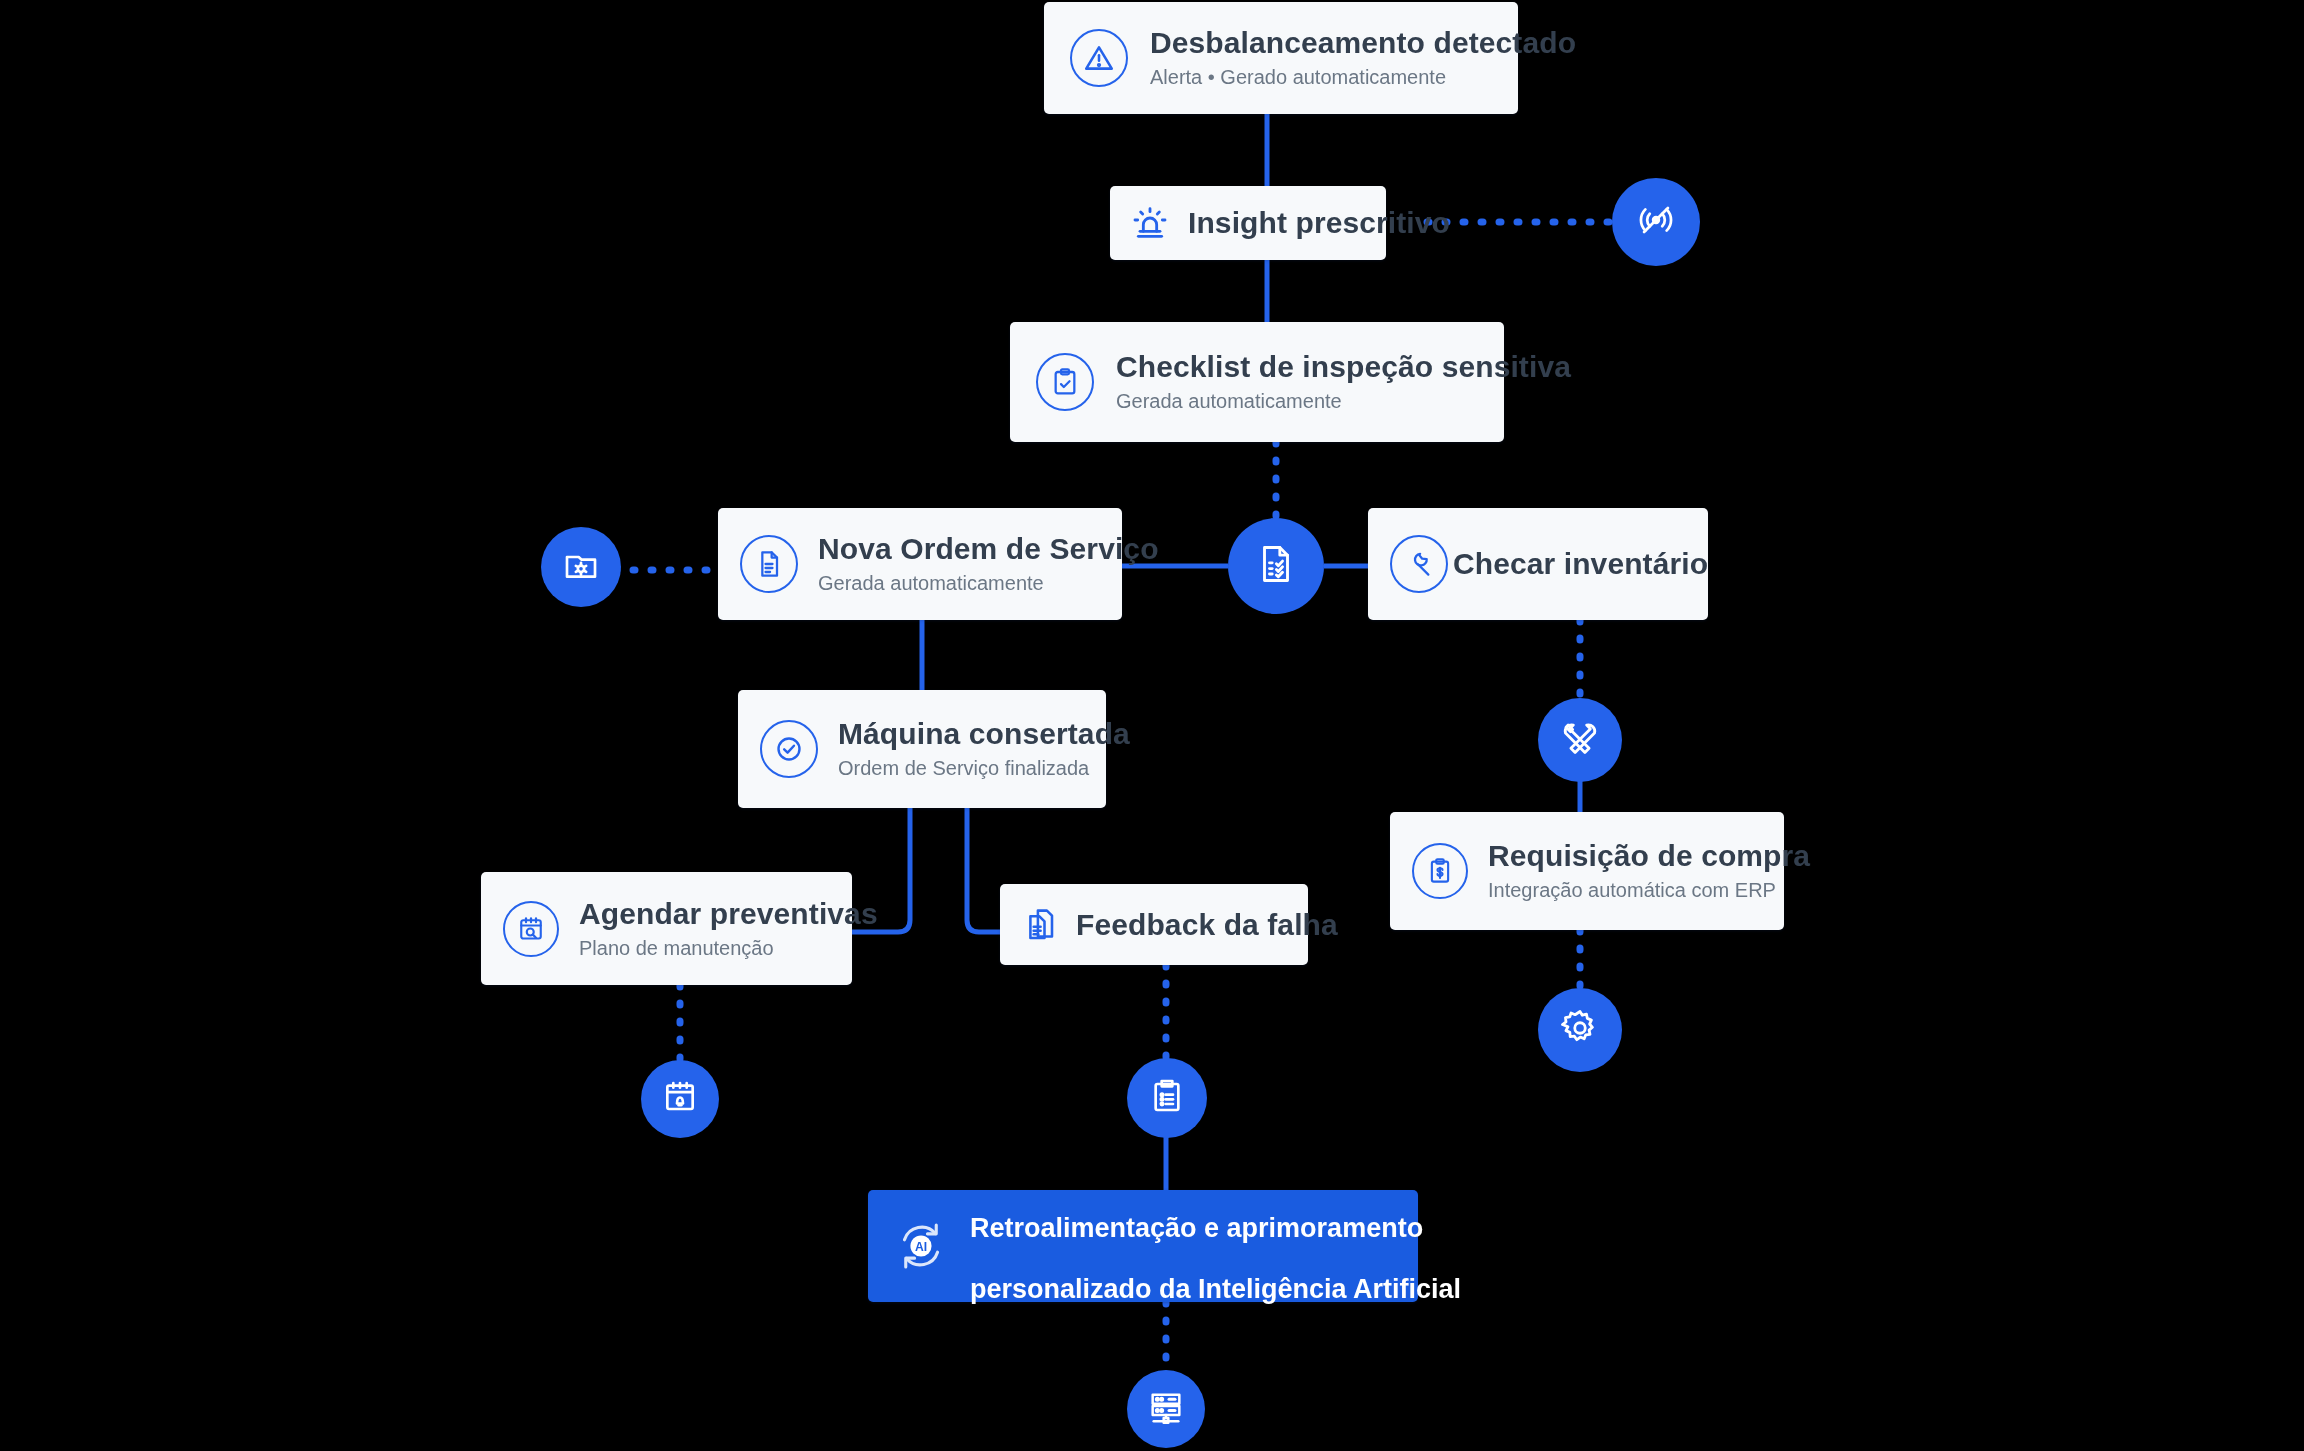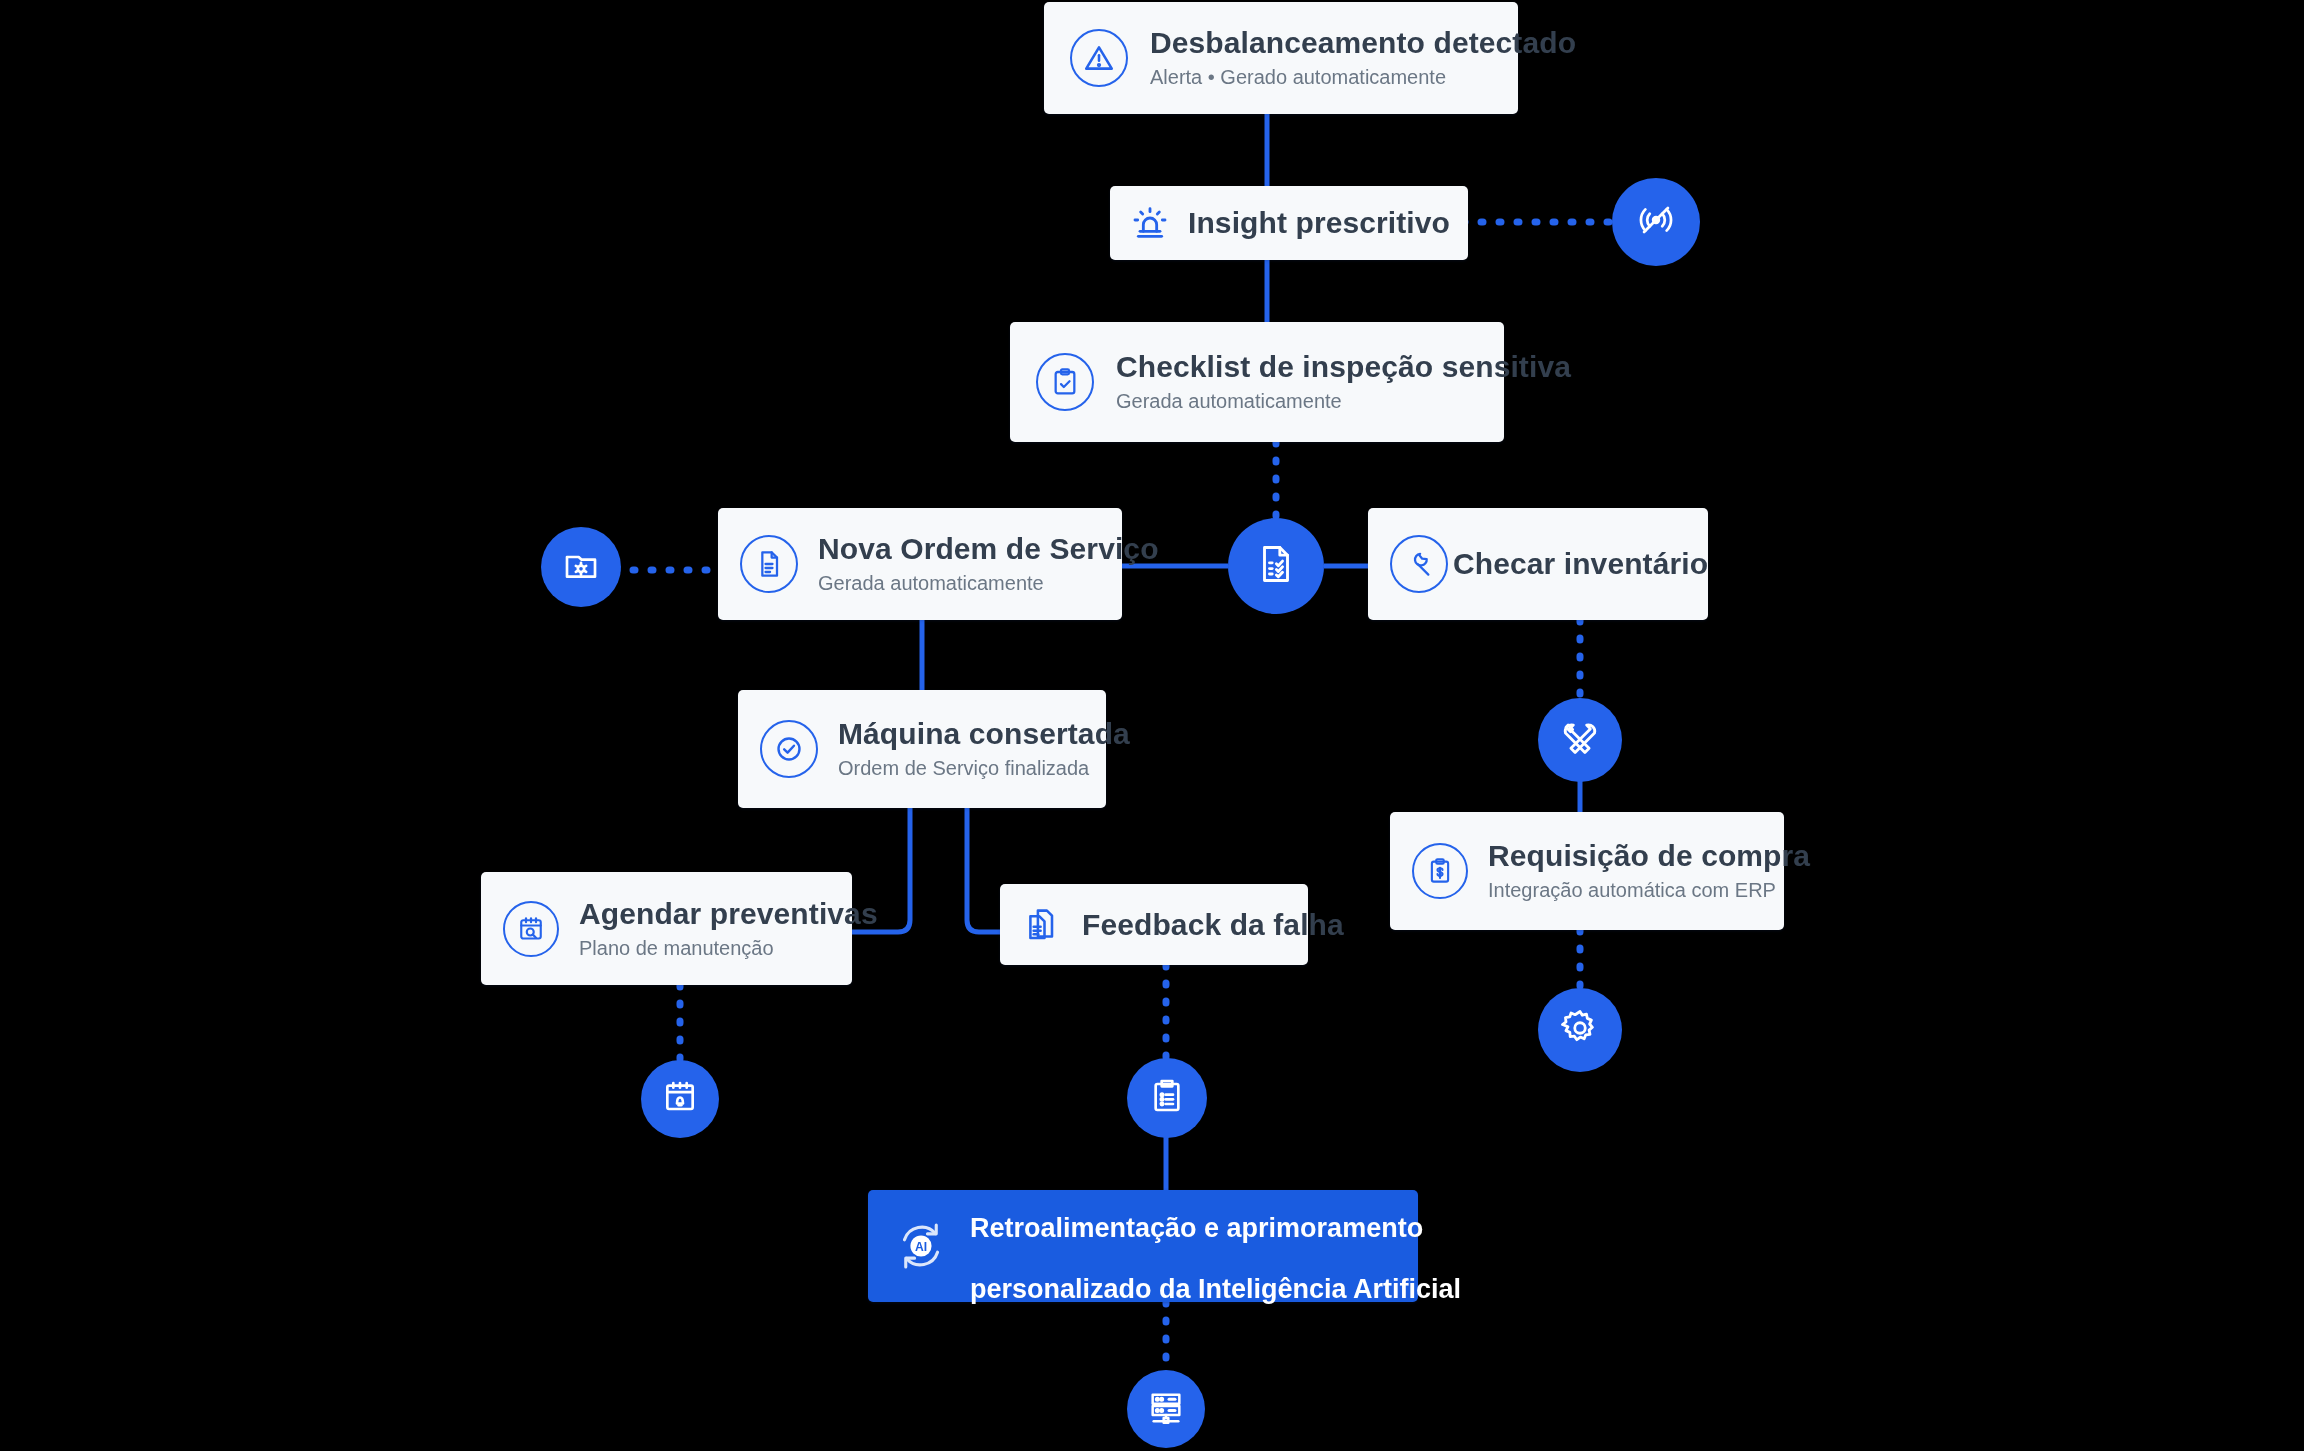--- a/index.html
+++ b/index.html
@@ -87,21 +87,21 @@
             <circle cx="12" cy="17" r=".6" fill="#2563eb"></circle>
         </svg>
       </div>
     </div>
     <div class="txt">
       <div class="title">Desbalanceamento detectado</div>
       <div class="sub">Alerta • Gerado automaticamente</div>
     </div>
   </div>
 
-  <div class="node one-line" style="left:1110px;top:186px;width:358px;height:74px;padding:0 20px 0 20px;gap:18px;">
+  <div class="node one-line" style="left:1110px;top:186px;width:276px;height:74px;padding:0 20px 0 20px;gap:18px;">
     <div class="ic">
       <svg width="40" height="40" viewBox="0 0 24 24" fill="none" stroke="#2563eb" stroke-width="1.7" stroke-linecap="round" stroke-linejoin="round">
         <path d="M8 17v-4a4 4 0 0 1 8 0v4"></path>
           <path d="M6 17h12"></path>
           <path d="M5 20h14"></path>
         <path d="M12 5.2V3.4"></path>
           <path d="M7.6 6.6 6.4 5.4"></path>
           <path d="M16.4 6.6l1.2-1.2"></path>
         <path d="M4.6 10.2H3"></path>
           <path d="M19.4 10.2H21"></path>
@@ -205,21 +205,21 @@
             <path d="M13.5 16.5 16 19"></path>
         </svg>
       </div>
     </div>
     <div class="txt">
       <div class="title">Agendar preventivas</div>
       <div class="sub">Plano de manutenção</div>
     </div>
   </div>
 
-  <div class="node one-line" style="left:1000px;top:884px;width:308px;height:81px;padding:0 20px 0 22px;gap:24px;">
+  <div class="node one-line" style="left:1000px;top:884px;width:308px;height:81px;padding:0 20px 0 22px;gap:18px;">
     <div class="ic">
       <svg width="36" height="36" viewBox="0 0 24 24" fill="none" stroke="#2563eb" stroke-width="1.7" stroke-linecap="round" stroke-linejoin="round">
         <path d="M9.2 3.4h6l3.4 3.4v13.8H9.2z" transform="translate(1.4,-1)"></path>
         <path d="M5.6 6.2h6l3.4 3.4v11H5.6z"></path>
         <path d="M7.8 13.2h4.6"></path>
           <path d="M7.8 15.8h4.6"></path>
           <path d="M7.8 18.2h3"></path>
       </svg>
     </div>
     <div class="txt">

